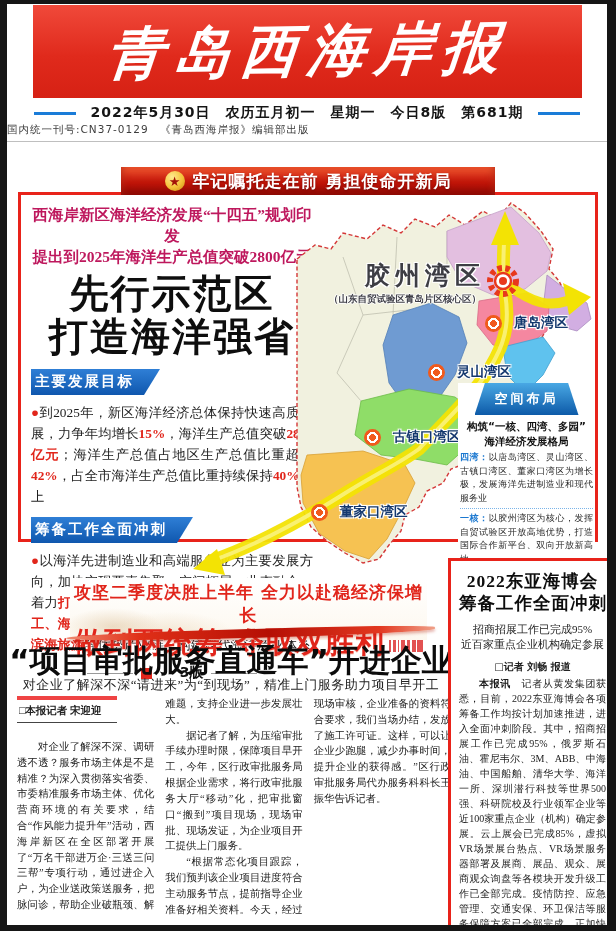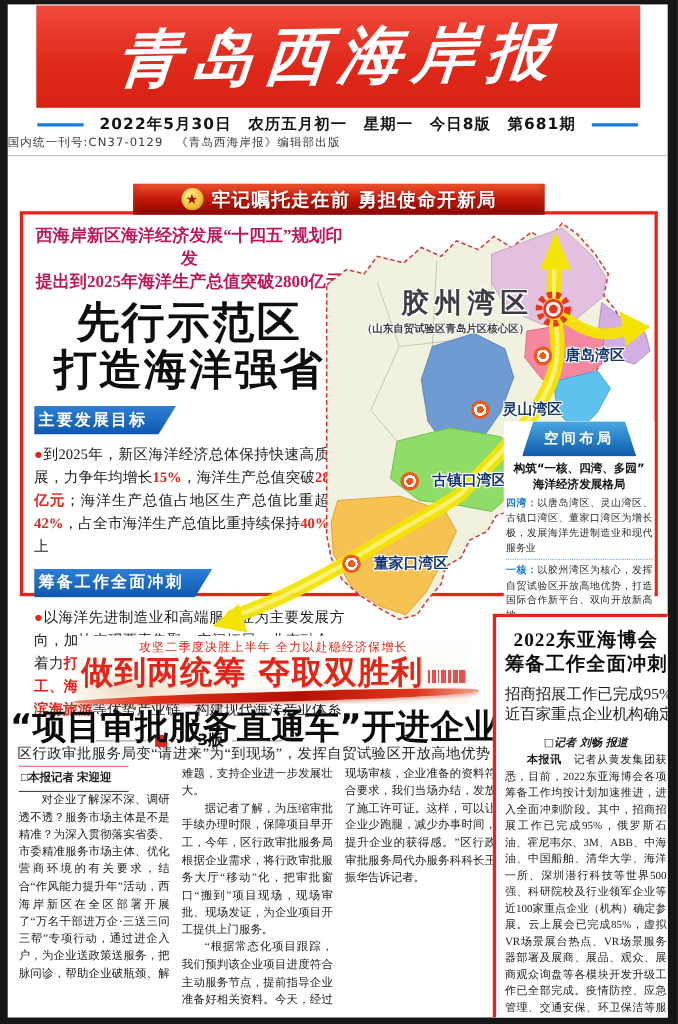--- a/index.html
+++ b/index.html
@@ -81,21 +81,21 @@
           font-family:"Liberation Serif","DejaVu Serif",serif;}
   .layout-item + .layout-item{border-top:1px dotted #7ab4e8;}
   .layout-item .lbl{color:#1b78d0;font-weight:bold;}
 
   
   .midbanner{position:absolute;left:63px;top:574px;width:357px;height:62px;text-align:center;
           background:
             radial-gradient(70px 26px at 12% 78%,rgba(222,196,158,.55),rgba(222,196,158,0) 70%),
             radial-gradient(90px 30px at 28% 88%,rgba(231,209,176,.45),rgba(231,209,176,0) 70%),
             linear-gradient(180deg,#ffffff, #fdf8ef);}
-  .mid-line1{font-size:11px;font-weight:normal;color:#e1251b;letter-spacing:1px;padding-top:3px;}
+  .mid-line1{font-size:17px;font-weight:bold;color:#e1251b;letter-spacing:1px;padding-top:3px;}
   .mid-line2{font-size:29px;font-weight:900;color:#e1251b;letter-spacing:1px;line-height:1.05;
           text-shadow:0 1px 0 #f8d2c6;white-space:nowrap;}
   .mid-line2 .skyline{display:inline-block;margin-left:4px;vertical-align:baseline;
           width:34px;height:12px;
           background:linear-gradient(90deg,#d33 0 2px,transparent 2px 4px,#d33 4px 7px,transparent 7px 9px,
                      #d33 9px 10px,transparent 10px 12px,#d33 12px 16px,transparent 16px 18px,
                      #d33 18px 21px,transparent 21px 23px,#d33 23px 27px,transparent 27px 28px,#d33 28px 34px);
           opacity:.85;}
   .mid-ribbon{position:absolute;left:-4px;right:-8px;bottom:2px;height:9px;border-radius:50% 40% 50% 60%;
           background:linear-gradient(90deg,#f08a70,#e03018 20%,#b50f04 55%,#e23820 85%,#f0a088);
@@ -105,33 +105,33 @@
   .art-headline{position:absolute;left:0;top:636px;width:448px;text-align:center;
           font-weight:900;color:#0b0b0b;font-size:31px;letter-spacing:0;white-space:nowrap;}
   .art-deck{position:absolute;left:0;top:672px;width:448px;text-align:center;
           font-family:"Liberation Serif","DejaVu Serif",serif;
           font-size:13px;color:#242424;letter-spacing:.5px;}
   .art-cols{position:absolute;left:10px;top:692px;width:434px;height:229px;overflow:hidden;
           column-count:3;column-gap:11px;column-fill:auto;
           font-family:"Liberation Serif","DejaVu Serif",serif;
           font-size:10.4px;line-height:1.52;color:#1b1b1b;text-align:justify;}
   .byline-box{display:inline-block;font-size:10.5px;font-weight:bold;color:#222;
-          border-top:1px solid #ef4444;border-bottom:1px solid #444;
-          padding:3px 16px 3px 2px;margin-bottom:0;}
+          border-top:4px solid #ef4444;border-bottom:1px solid #444;
+          padding:3px 16px 3px 2px;margin-bottom:16px;}
   .art-cols p{margin:0;text-indent:2em;}
 
   
   .sidebox{position:absolute;left:441px;top:554px;width:147px;height:361px;
           border:3px solid #e8231a;background:#fff;padding:10px 8px 0 8px;box-sizing:content-box;
           overflow:hidden;}
   .sb-title{text-align:center;font-family:"Liberation Serif","DejaVu Serif",serif;
           font-weight:900;font-size:17.5px;line-height:1.25;color:#0d0d0d;letter-spacing:1px;white-space:nowrap;}
-  .sb-deck{margin-top:7px;text-align:right;font-family:"Liberation Serif","DejaVu Serif",serif;
-          font-size:14px;line-height:1.4;color:#1e1e1e;white-space:nowrap;}
-  .sb-byline{margin-top:7px;text-align:center;font-size:10px;font-weight:bold;color:#222;font-style:italic;}
+  .sb-deck{margin-top:7px;text-align:center;font-family:"Liberation Serif","DejaVu Serif",serif;
+          font-size:11px;line-height:1.4;color:#1e1e1e;white-space:nowrap;}
+  .sb-byline{margin-top:7px;text-align:center;font-size:10px;font-weight:bold;color:#222;}
   .sb-body{margin-top:2px;font-family:"Liberation Serif","DejaVu Serif",serif;
           font-size:10px;line-height:1.5;color:#1b1b1b;text-align:justify;}
   .sb-body p{margin:0;text-indent:2em;}
   .sb-body .lead{font-weight:bold;}
 </style>
 </head>
 <body>
 
 <div class="stage">
   <div class="page">
@@ -246,21 +246,21 @@
       </div>
     </div>
 
     <div class="midbanner">
       <div class="mid-line1">攻坚二季度决胜上半年 全力以赴稳经济保增长</div>
       <div class="mid-line2"><span>做到两统筹 夺取双胜利</span><span class="skyline"></span></div>
       <div class="mid-ribbon"></div>
     </div>
 
     <div class="art-headline">“项目审批服务直通车”开进企业</div>
-    <div class="art-deck">区行政审批服务局变“请进来”为“到现场”，发挥自贸试验区开放高地优势</div>
+    <div class="art-deck">对企业了解深不深“请进来”为“到现场”，精准上门服务助力项目早开工</div>
     <div class="art-cols">
       <div class="byline-box">□本报记者 宋迎迎</div>
       <p>对企业了解深不深、调研透不透？服务市场主体是不是精准？为深入贯彻落实省委、市委精准服务市场主体、优化营商环境的有关要求，结合“作风能力提升年”活动，西海岸新区在全区部署开展了“万名干部进万企·三送三问三帮”专项行动，通过进企入户，为企业送政策送服务，把脉问诊，帮助企业破瓶颈、解难题，支持企业进一步发展壮大。</p>
       <p>据记者了解，为压缩审批手续办理时限，保障项目早开工，今年，区行政审批服务局根据企业需求，将行政审批服务大厅“移动”化，把审批窗口“搬到”项目现场，现场审批、现场发证，为企业项目开工提供上门服务。</p>
       <p>“根据常态化项目跟踪，我们预判该企业项目进度符合主动服务节点，提前指导企业准备好相关资料。今天，经过现场审核，企业准备的资料符合要求，我们当场办结，发放了施工许可证。这样，可以让企业少跑腿，减少办事时间，提升企业的获得感。”区行政审批服务局代办服务科科长王振华告诉记者。</p>
       
       
       
     </div>
 

